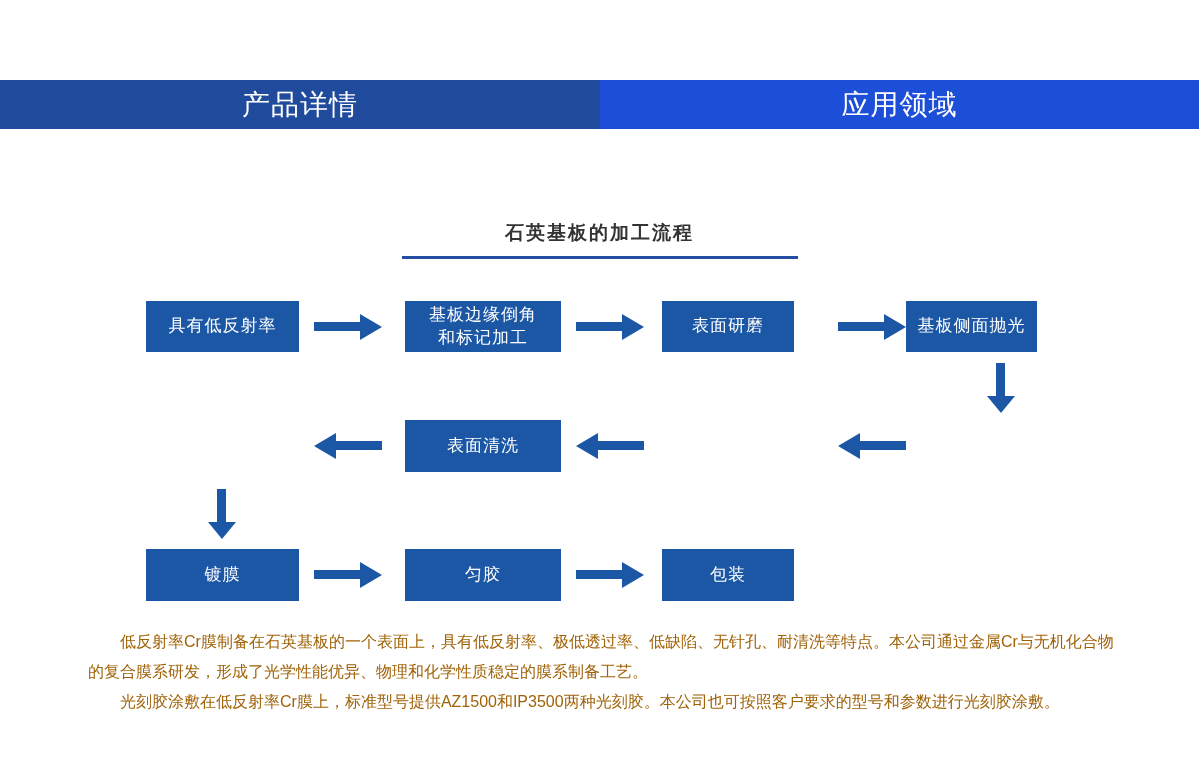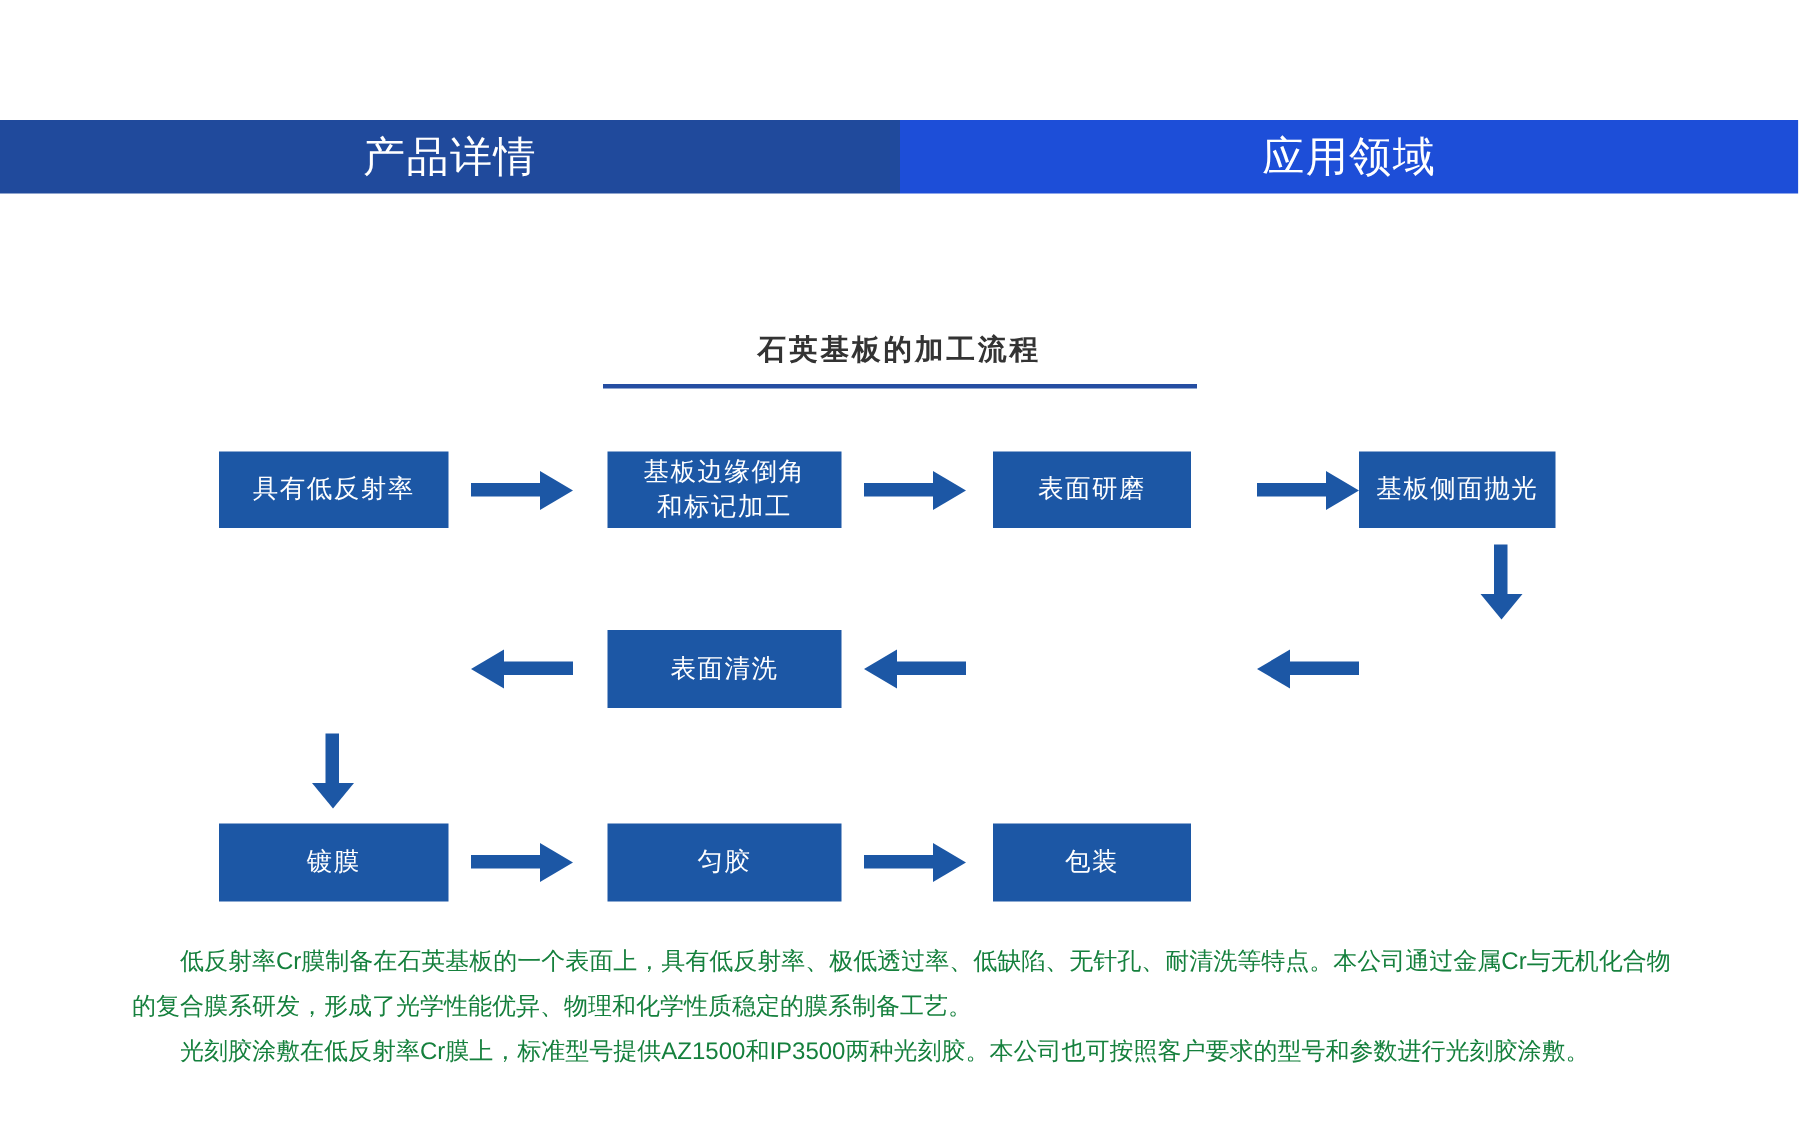--- a/index.html
+++ b/index.html
@@ -37,21 +37,21 @@
   .arrow-v .shaft{position:absolute;left:9px;top:0;width:9px;height:34px;background:#1c57a5;}
   .arrow-v .head{position:absolute;left:0;bottom:0;width:0;height:0;
        border-left:14px solid transparent;border-right:14px solid transparent;border-top:17px solid #1c57a5;}
   .a1{left:314px;top:314px}.a2{left:576px;top:314px}.a3{left:838px;top:314px}
   .a4{left:987px;top:363px}
   .a5{left:838px;top:433px}.a6{left:576px;top:433px}.a7{left:314px;top:433px}
   .a8{left:208px;top:489px}
   .a9{left:314px;top:562px}.a10{left:576px;top:562px}
   
   .description{position:absolute;left:88px;top:627px;width:1026px;font-size:16px;
-       line-height:30px;color:#15803d;}
+       line-height:30px;color:#a16207;}
   .description p{margin:0;text-indent:2em;}
 </style>
 </head>
 <body>
 
 <div class="page">
 
   <div class="tabbar">
     <div class="tab tab-product">产品详情</div>
     <div class="tab tab-app">应用领域</div>

